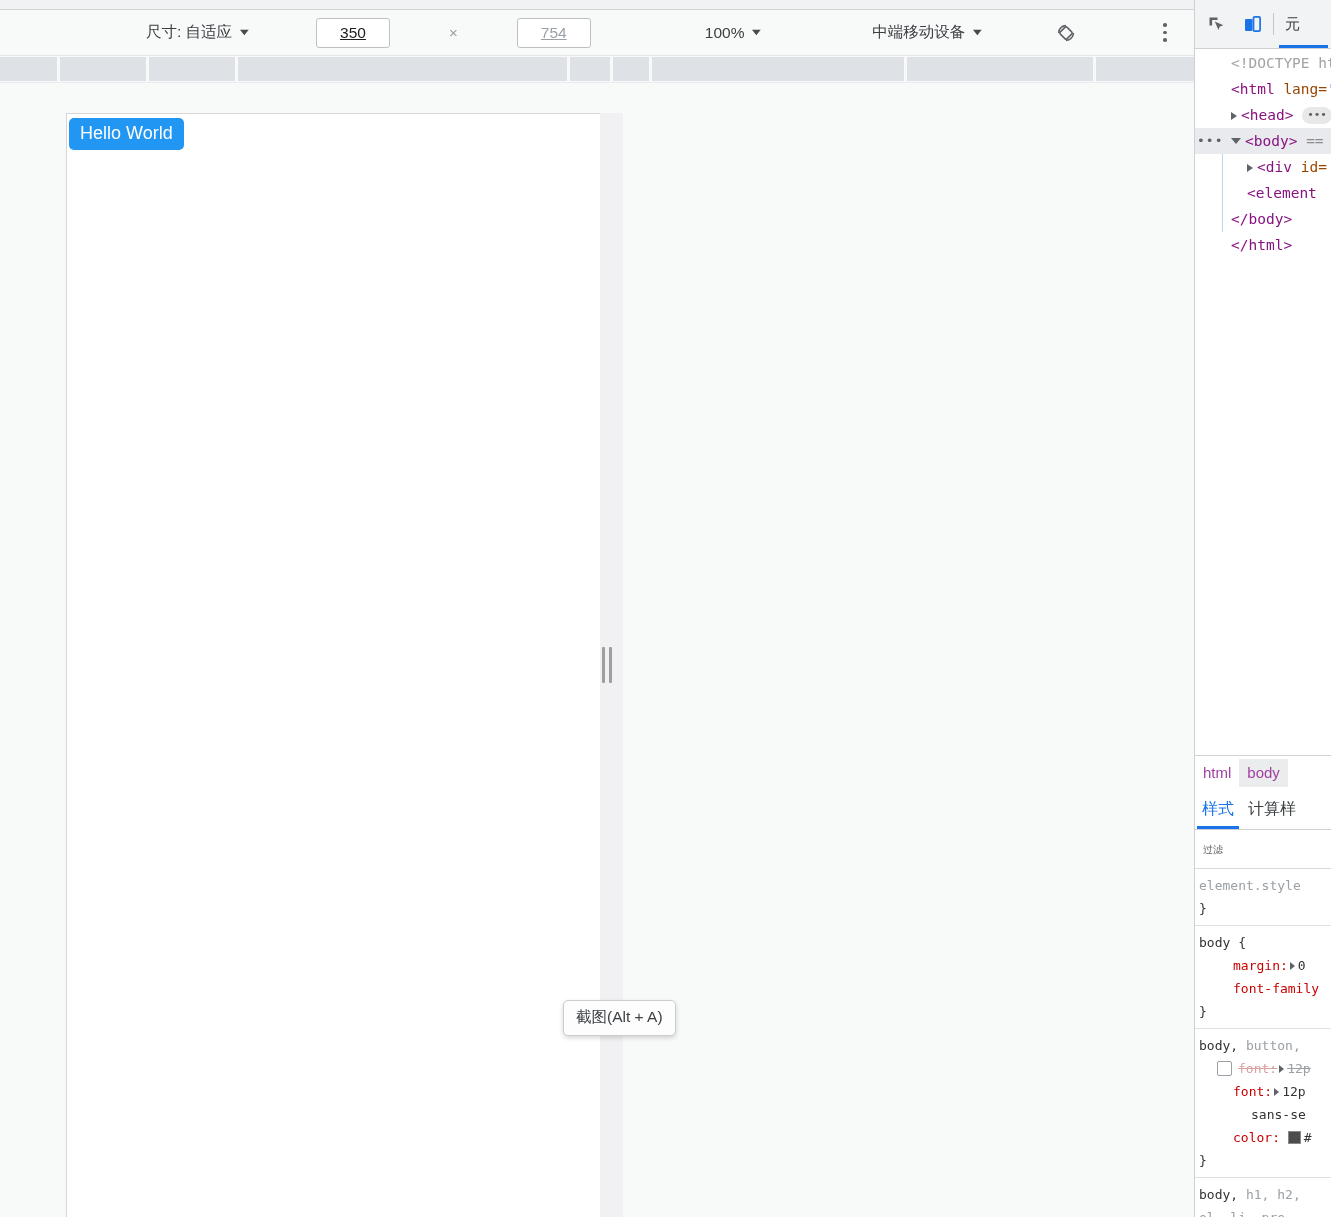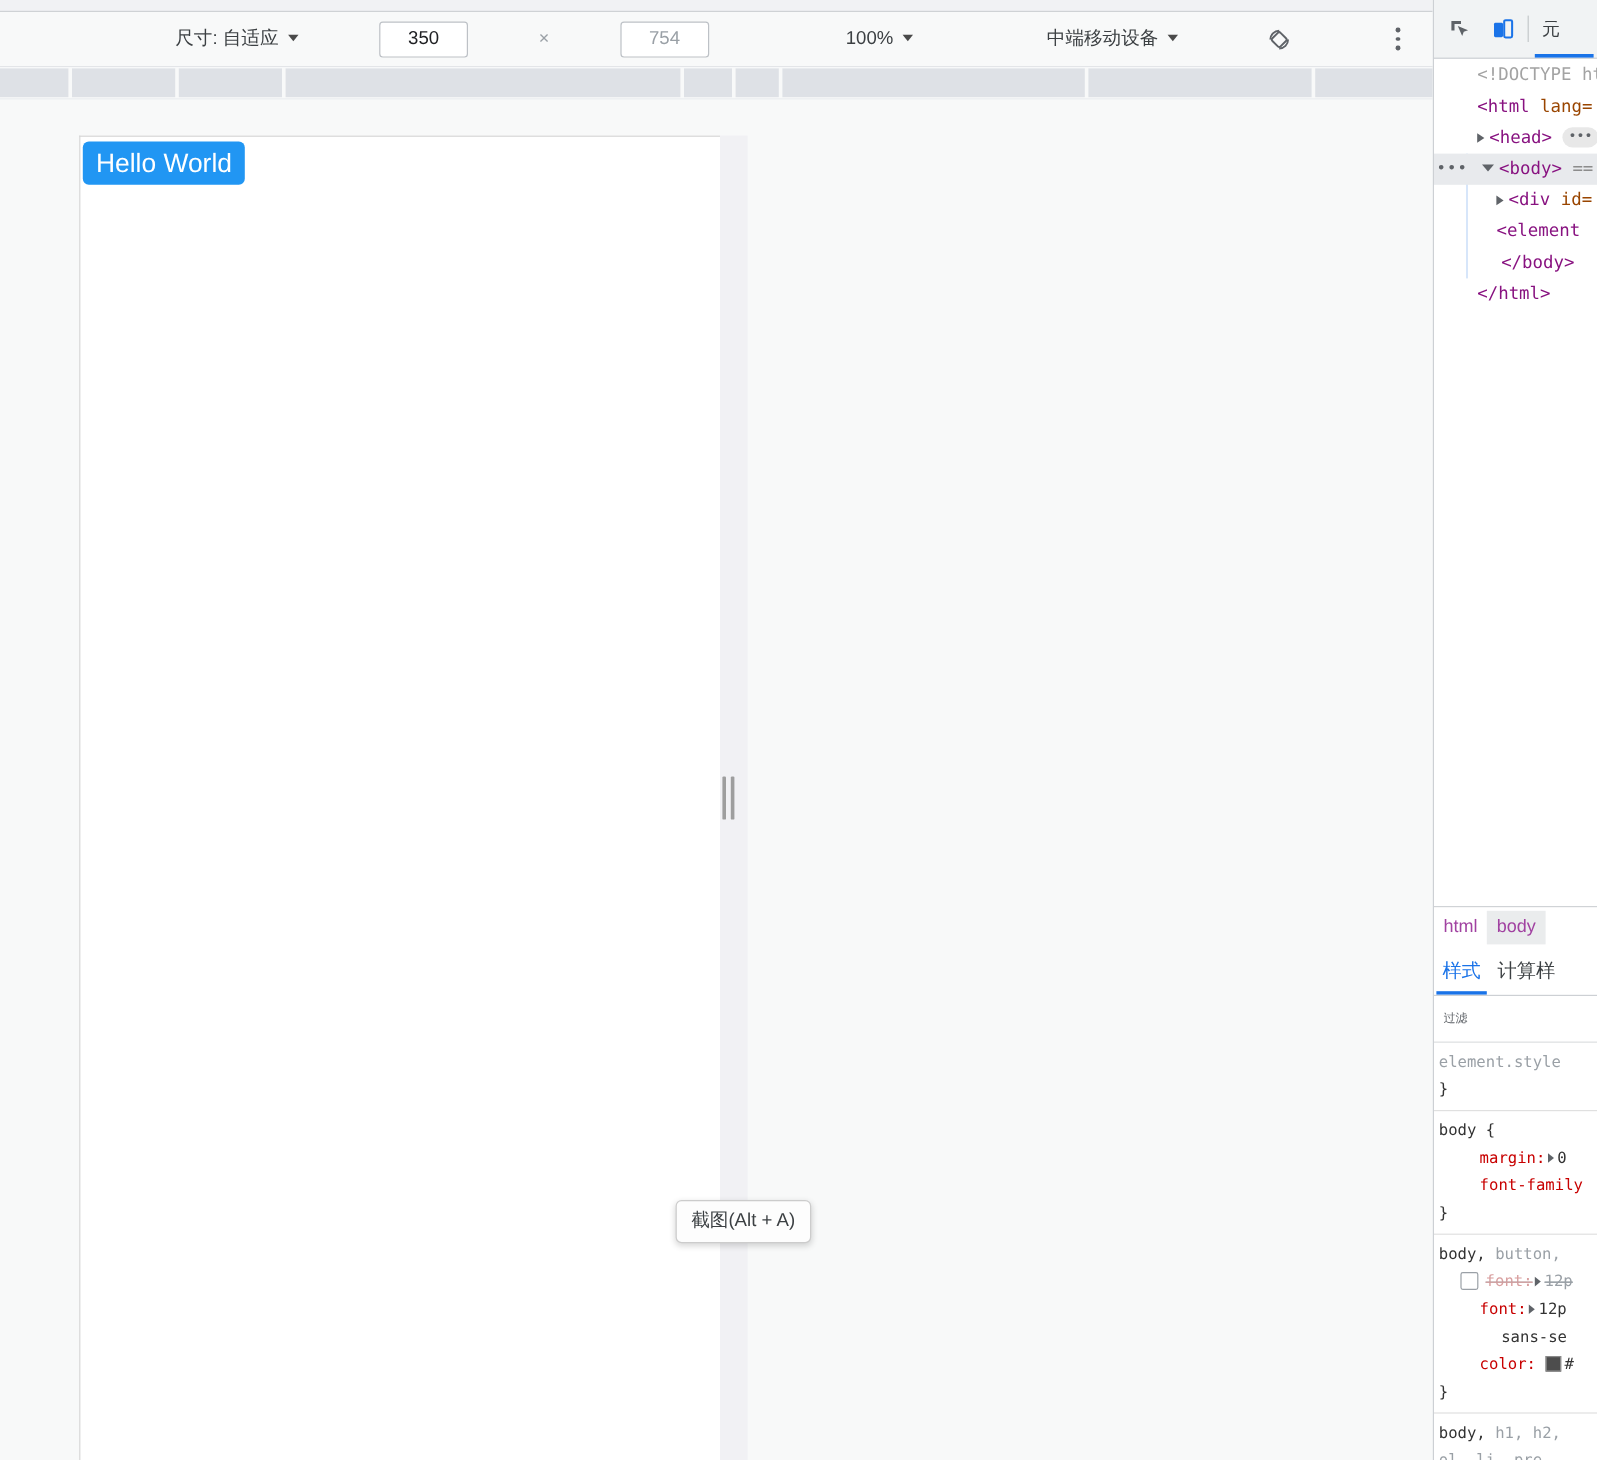--- a/index.html
+++ b/index.html
@@ -85,20 +85,21 @@
     border: 1px solid #bdc1c6;
     border-radius: 3px;
     background: #ffffff;
     font-size: 15.5px;
     font-family: "Liberation Sans", sans-serif;
     color: #202124;
     text-align: center;
     padding: 0;
     box-sizing: border-box;
     outline: none;
+    text-decoration: underline;
   }
   .dim-input.muted { color: #9aa0a6; margin-left: 0; }
 
   .dim-x {
     margin: 0 11px;
     color: #9aa0a6;
     font-size: 15px;
   }
 
   .tb-gap-18 { width: 18px; }
@@ -175,21 +176,21 @@
     height: 1104px;
     background: #f1f1f4;
   }
 
   #hello-badge {
     position: absolute;
     left: 2px;
     top: 4px;
     background: #2196f3;
     color: #ffffff;
-    font-size: 22px;
+    font-size: 18px;
     font-family: "Liberation Sans", sans-serif;
     border-radius: 5px;
     padding: 6px 11px 7px 11px;
     line-height: 1.05;
     white-space: nowrap;
   }
 
   #width-resizer {
     position: absolute;
     left: 598px;
@@ -304,21 +305,21 @@
   .dom-row {
     position: relative;
     height: 26px;
     white-space: nowrap;
     padding-left: 4px;
     box-sizing: border-box;
   }
   .dom-row.selected { background: #e8eaed; }
 
   .ind1 { padding-left: 36px; }
-  .ind2 { padding-left: 36px; text-align: center; }
+  .ind2 { padding-left: 36px; }
   .ind3 { padding-left: 52px; }
 
   .tk-doctype { color: #a3a3a3; }
   .tk-tag { color: #881280; }
   .tk-attr { color: #994500; }
   .tk-val { color: #1a1aa6; }
   .tk-eq { color: #8c8c8c; }
 
   .tri {
     display: inline-block;

